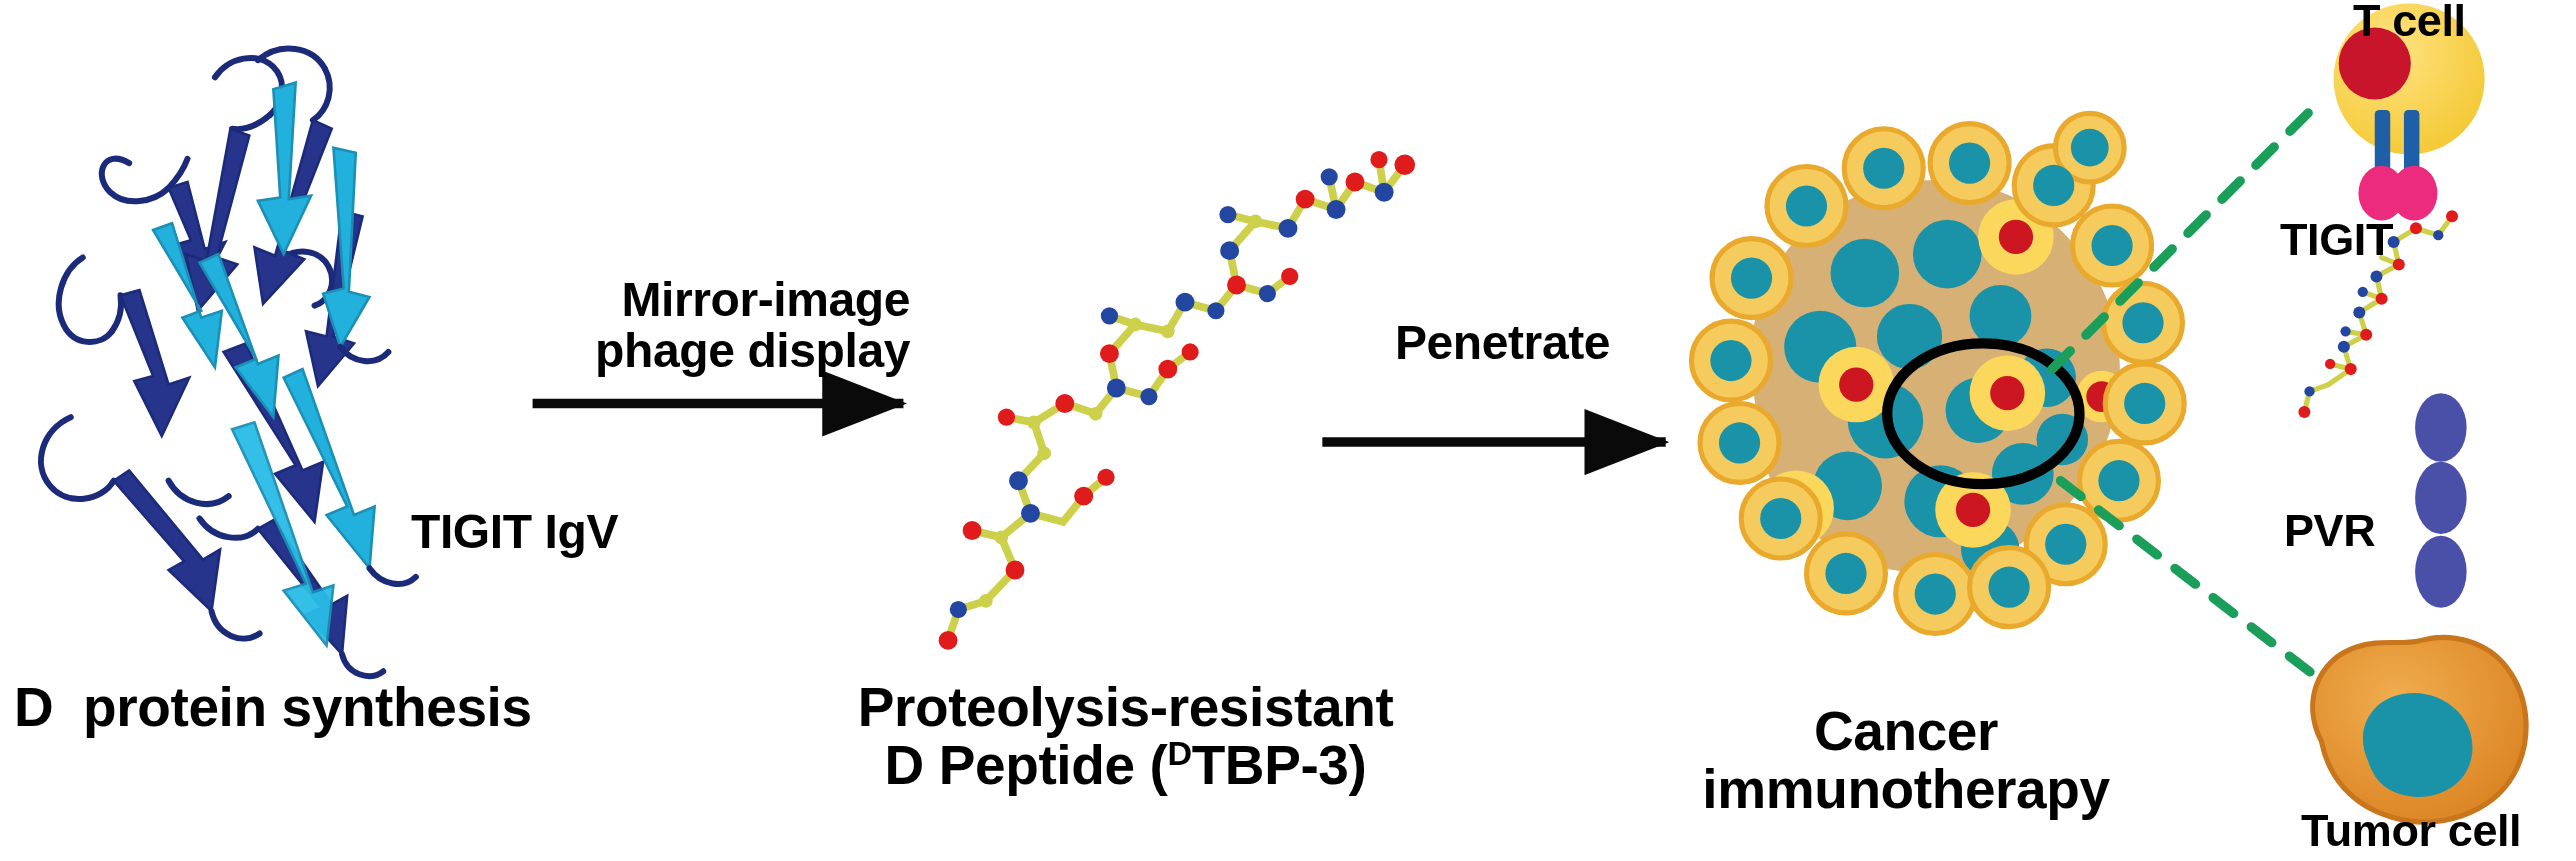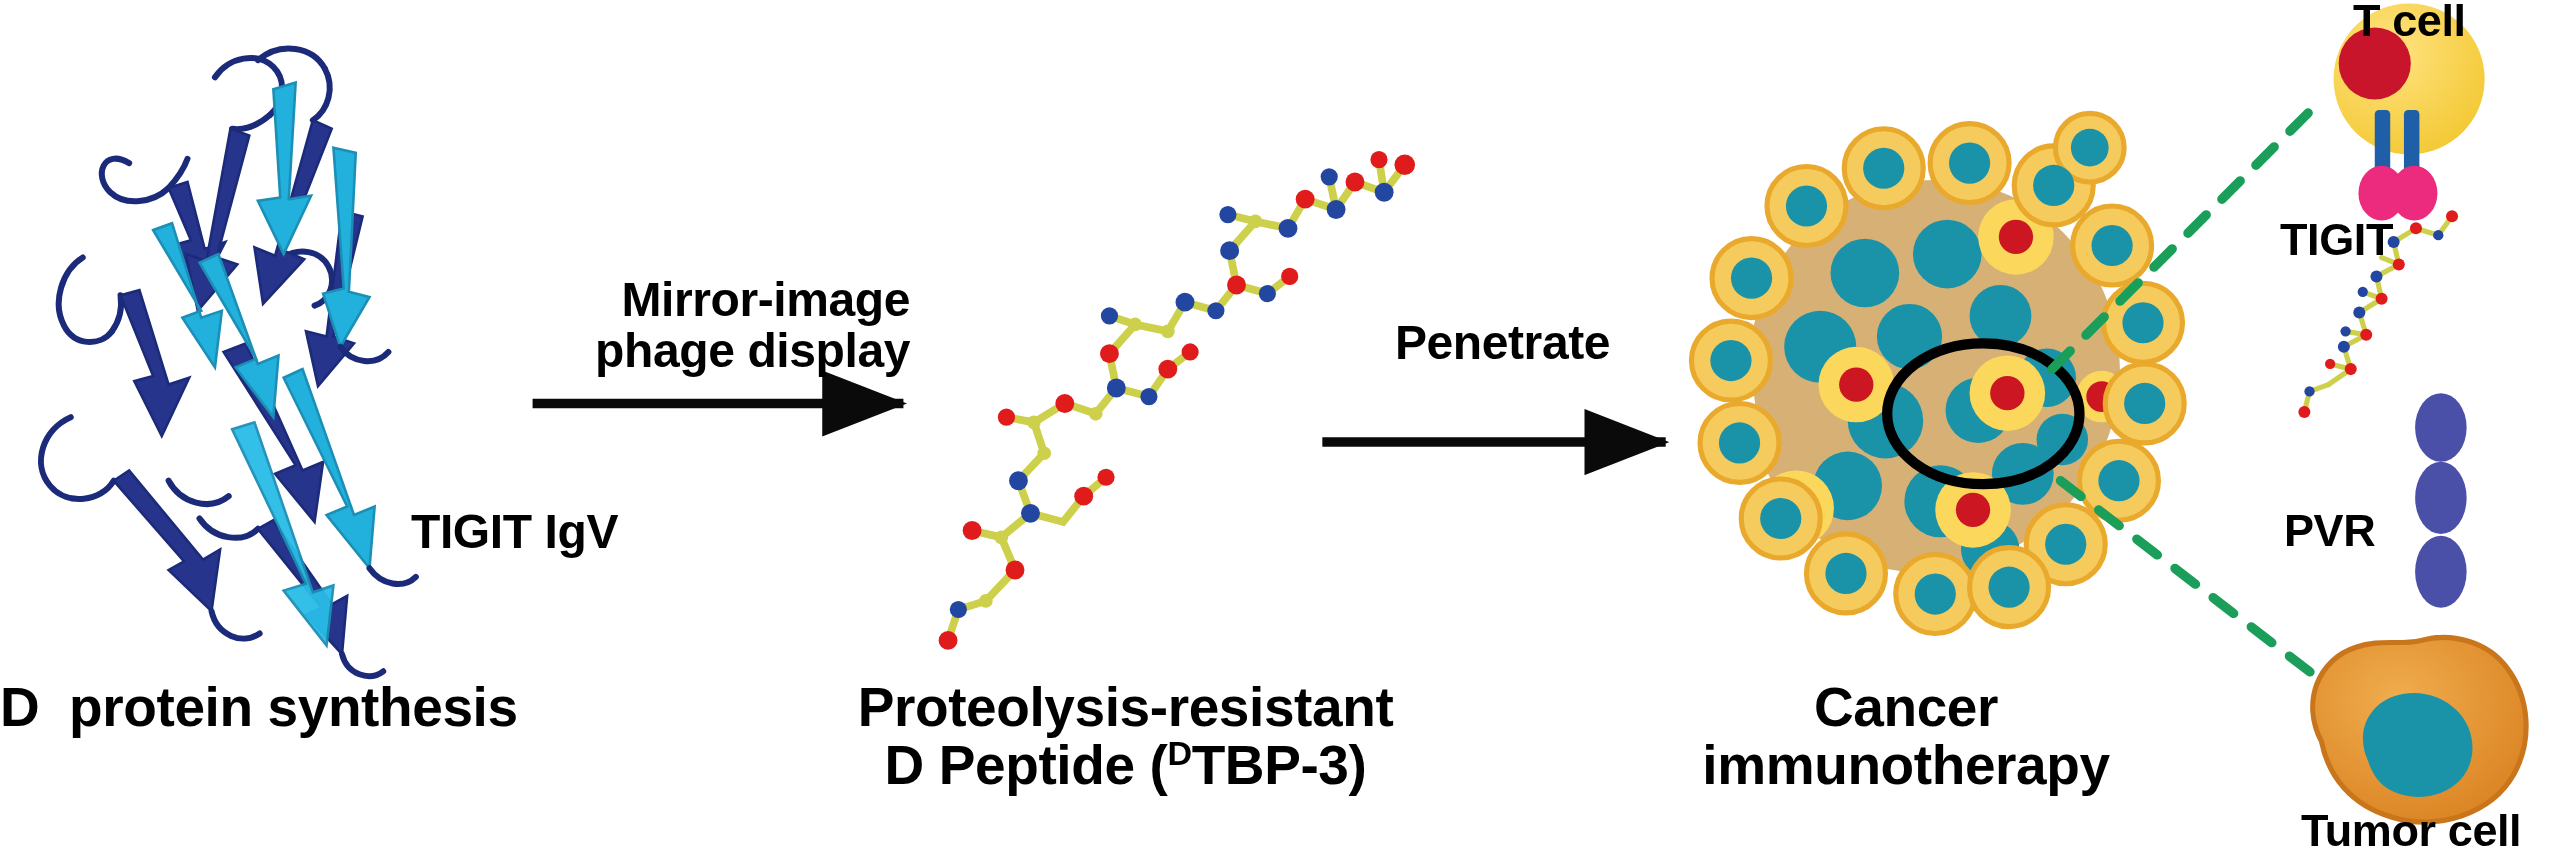--- a/index.html
+++ b/index.html
@@ -22,24 +22,24 @@
     color: #000000;
     font-weight: bold;
     font-family: "Liberation Sans", sans-serif;
     line-height: 1.06;
     white-space: pre;
     letter-spacing: -0.4px;
   }
   .lbl.center { text-align: center; }
 
   
-  #cap-left  { left: 0px;    top: 678px; width: 601px;  font-size: 55px; text-align: left; }
+  #cap-left  { left: 0px;    top: 678px; width: 601px;  font-size: 55px; text-align: left; padding-left: 14px; }
   #cap-left .line2 { display:block; padding-left: 57px; }
   #cap-mid   { left: 799px;  top: 678px; width: 653px;  font-size: 55px; text-align: center; }
-  #cap-right { left: 1631px; top: 678px; width: 550px;  font-size: 55px; text-align: center; }
+  #cap-right { left: 1631px; top: 702px; width: 550px;  font-size: 55px; text-align: center; }
 
   
   #arrow1-label { left: 532px;  top: 275px; width: 378px; font-size: 48px; text-align: right; }
   #arrow2-label { left: 1322px; top: 318px; width: 361px; font-size: 48px; text-align: center; }
 
   
   #tigit-igv-label { left: 378px;  top: 507px; font-size: 48px; margin-left: 33px; }
   #tcell-label     { left: 2353px; top: -3.4px;  font-size: 45px; }
   #tigit-label     { left: 2280px; top: 216px; font-size: 45px; }
   #pvr-label       { left: 2284px; top: 507px; font-size: 45px; }

